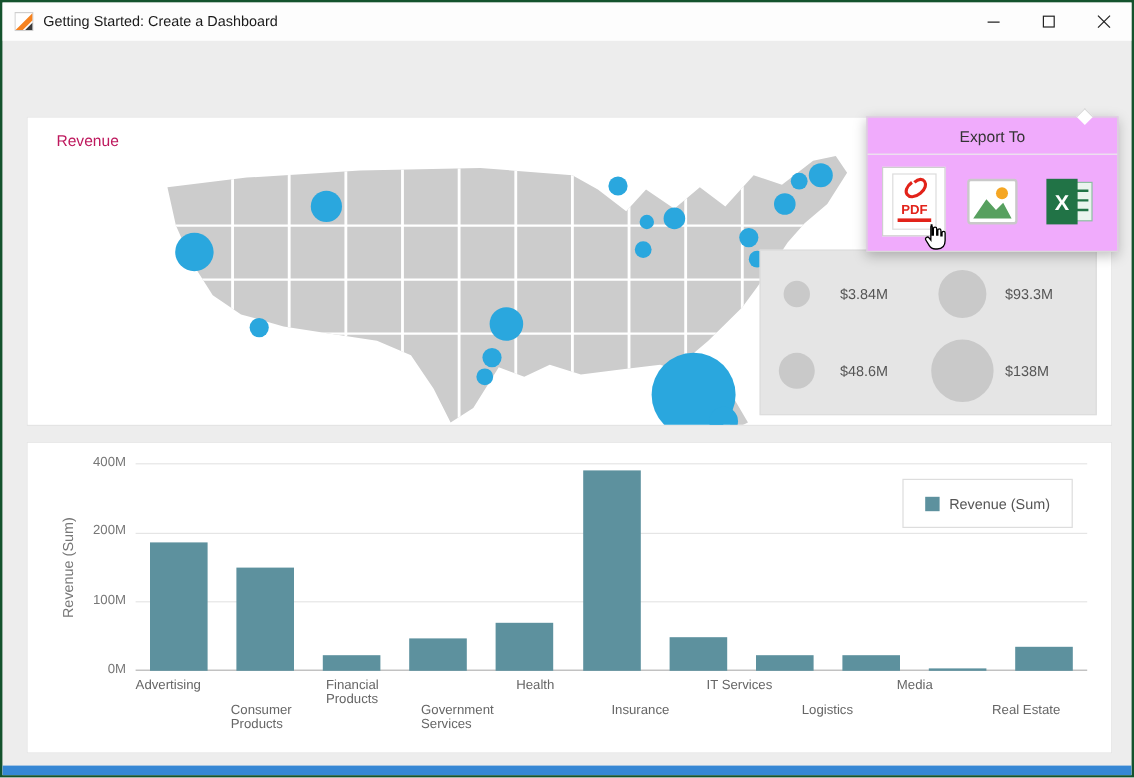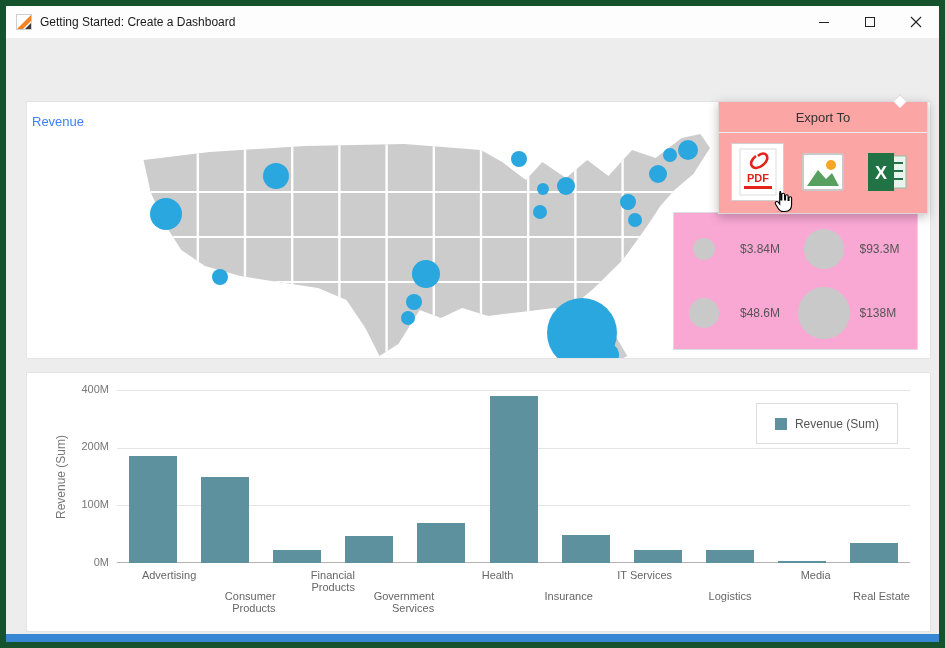--- a/index.html
+++ b/index.html
@@ -1,73 +1,73 @@
 <!DOCTYPE html>
 <html><head>
 <meta charset="utf-8">
 <style>
   * { margin:0; padding:0; box-sizing:border-box; }
   body { font-family:"Liberation Sans","DejaVu Sans",sans-serif; background:#d8d8d8; }
   .window { position:relative; width:945px; height:648px; background:#ededed;
-            border:6px solid #14532d; overflow:hidden; }
+            border:2px solid #14532d; overflow:hidden; }
 
   
   .titlebar { position:absolute; left:0; top:0; right:0; height:32px; background:#fdfdfd;
               display:flex; align-items:center; }
   .app-icon { width:16px; height:16px; margin:0 8px 0 10px; flex:0 0 auto; }
   .title-text { font-size:12px; color:#1a1a1a; }
   .win-controls { margin-left:auto; display:flex; height:100%; }
   .win-btn { width:46px; height:100%; display:flex; align-items:center; justify-content:center; cursor:pointer; }
 
   
   .dash-header { position:absolute; left:1px; right:1px; top:32px; height:62px; background:#f6f6f6; }
   .dash-title { position:absolute; left:0; right:0; top:28px; text-align:center;
                 font-size:16px; color:#8b8b8b; }
   .export-btn { position:absolute; right:20px; top:24px; width:28px; height:28px;
                 display:flex; align-items:center; justify-content:center; cursor:pointer; }
 
   
   .card { position:absolute; background:#ffffff; border:1px solid #e4e4e4; overflow:hidden; }
   .map-card { left:20px; top:95px; width:905px; height:258px; }
   .bar-card { left:20px; top:366px; width:905px; height:260px; }
-  .card-title { position:absolute; left:5px; top:12px; font-size:13px; color:#3b82f6; }
+  .card-title { position:absolute; left:24px; top:12px; font-size:13px; color:#be185d; }
 
   
   .map-svg { position:absolute; left:0; top:28px; }
 
-  .map-legend { position:absolute; right:12px; top:110px; width:245px; height:138px;
-                background:#f9a8d4; border:1px solid #ddd;
+  .map-legend { position:absolute; right:12px; top:110px; width:281px; height:138px;
+                background:#e5e5e5; border:1px solid #ddd;
                 display:grid; grid-template-columns:1fr 1fr; grid-template-rows:1fr 1fr;
                 align-items:center; padding:4px 2px;text-align:right; }
   .map-legend-item { display:flex; align-items:center; gap:8px; }
   .circle-slot { width:56px; display:flex; align-items:center; justify-content:center; flex:0 0 auto; }
   .legend-circle { background:#c9c9c9; border-radius:50%; }
   .map-legend-item span { font-size:12px; color:#555; }
 
   
   .plot { position:absolute; left:90px; right:20px; top:17px; height:173px; }
   .gridline { position:absolute; left:0; right:0; height:1px; background:#e5e5e5; }
   .axisline { position:absolute; left:0; right:0; bottom:0; height:1px; background:#b3b3b3; }
   .bar-slots { position:absolute; left:0; right:0; top:0; bottom:0; display:flex; align-items:flex-end; }
   .bar-slot { flex:1; display:flex; justify-content:center; }
   .bar { width:48px; }
   .ytick { position:absolute; width:82px; text-align:right; font-size:11px; color:#777; left:0; }
   .y-title { position:absolute; left:24px; top:17px; height:173px; width:20px;
              display:flex; align-items:center; justify-content:center; }
   .y-title span { transform:rotate(-90deg); white-space:nowrap; font-size:12px; color:#777; display:block; }
   .xlabels { position:absolute; left:90px; right:20px; top:196px; display:flex; }
-  .xlabel { flex:1; text-align:right; font-size:11px; color:#666; }
+  .xlabel { flex:1; text-align:left; font-size:11px; color:#666; }
   .xlabel.row2 { padding-top:21px; }
   .chart-legend { position:absolute; right:32px; top:30px; height:41px; border:1px solid #ddd;
                   background:#fff; display:flex; align-items:center; gap:8px; padding:0 18px; }
   .chart-legend .marker { width:12px; height:12px; flex:0 0 auto; }
   .chart-legend span { font-size:12px; color:#555; }
 
   
-  .popup { position:absolute; right:11px; top:95px; width:210px; background:#fca5a5;
+  .popup { position:absolute; right:11px; top:95px; width:210px; background:#f0abfc;
            border:1px solid #d9d9d9; box-shadow:0 3px 10px rgba(0,0,0,.25); z-index:50; }
   .popup-arrow { position:absolute; top:-6px; right:22px; width:10px; height:10px; background:#fff;
                  border-left:1px solid #d9d9d9; border-top:1px solid #d9d9d9; transform:rotate(45deg); }
   .popup-header { text-align:center; font-size:13px; color:#333; padding:8px 0 7px;
                   border-bottom:1px solid #ececec; }
   .popup-body { display:flex; align-items:center; justify-content:flex-start; gap:12px; padding:10px 12px 12px; }
   .opt { width:58px; height:58px; display:flex; align-items:center; justify-content:center; cursor:pointer; }
   .opt.hover { border:1px solid #cfcfcf; background:#fff; }
 
   .cursor { position:absolute; left:763px; top:183px; z-index:60; pointer-events:none; }

